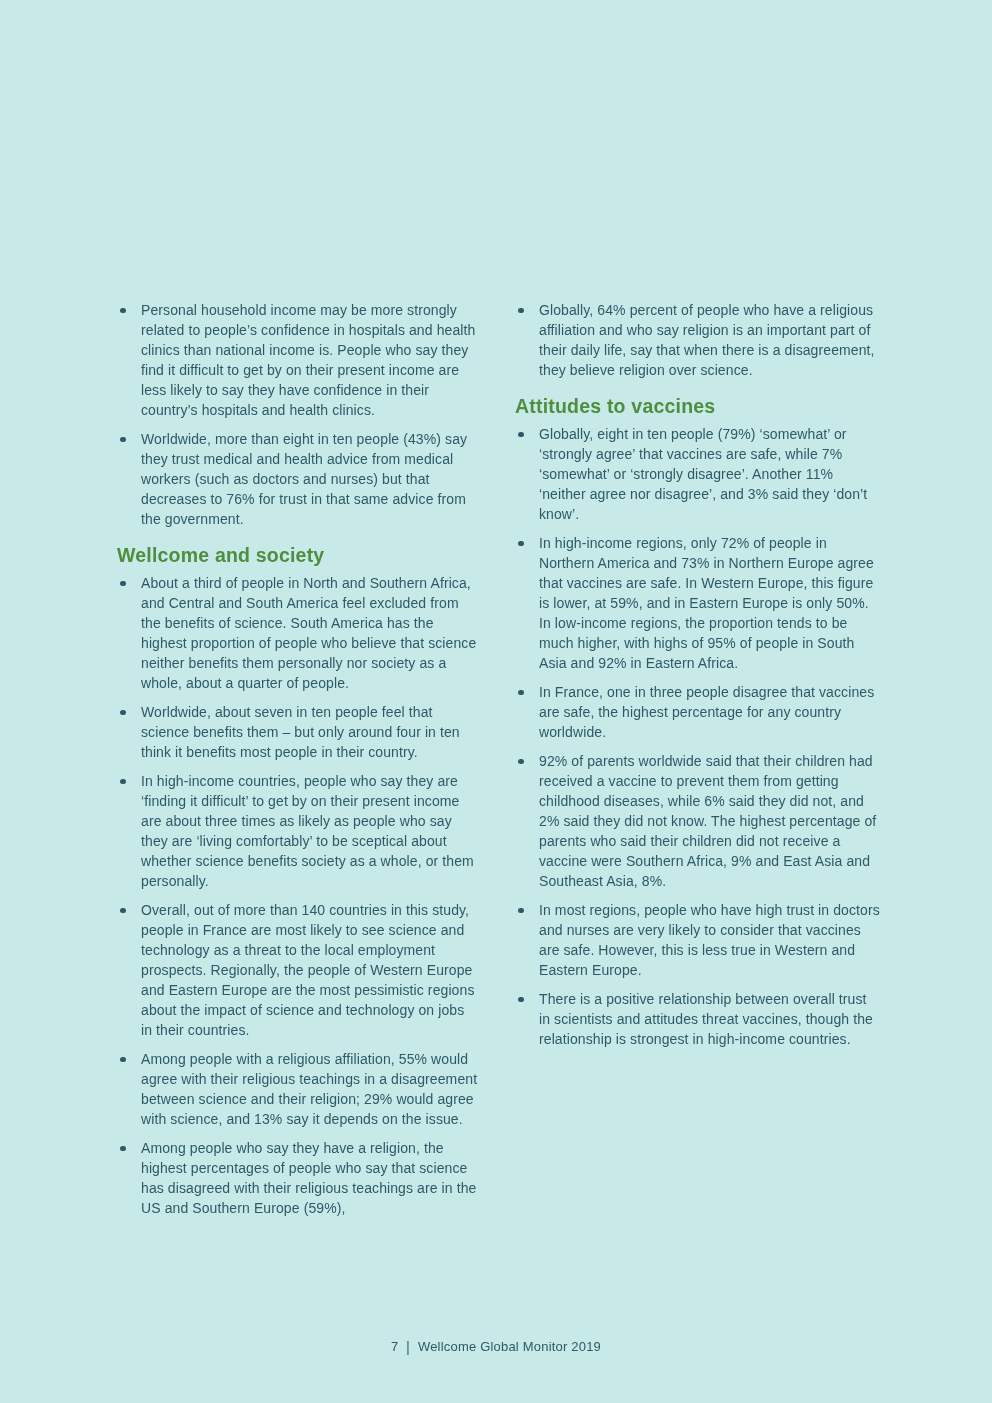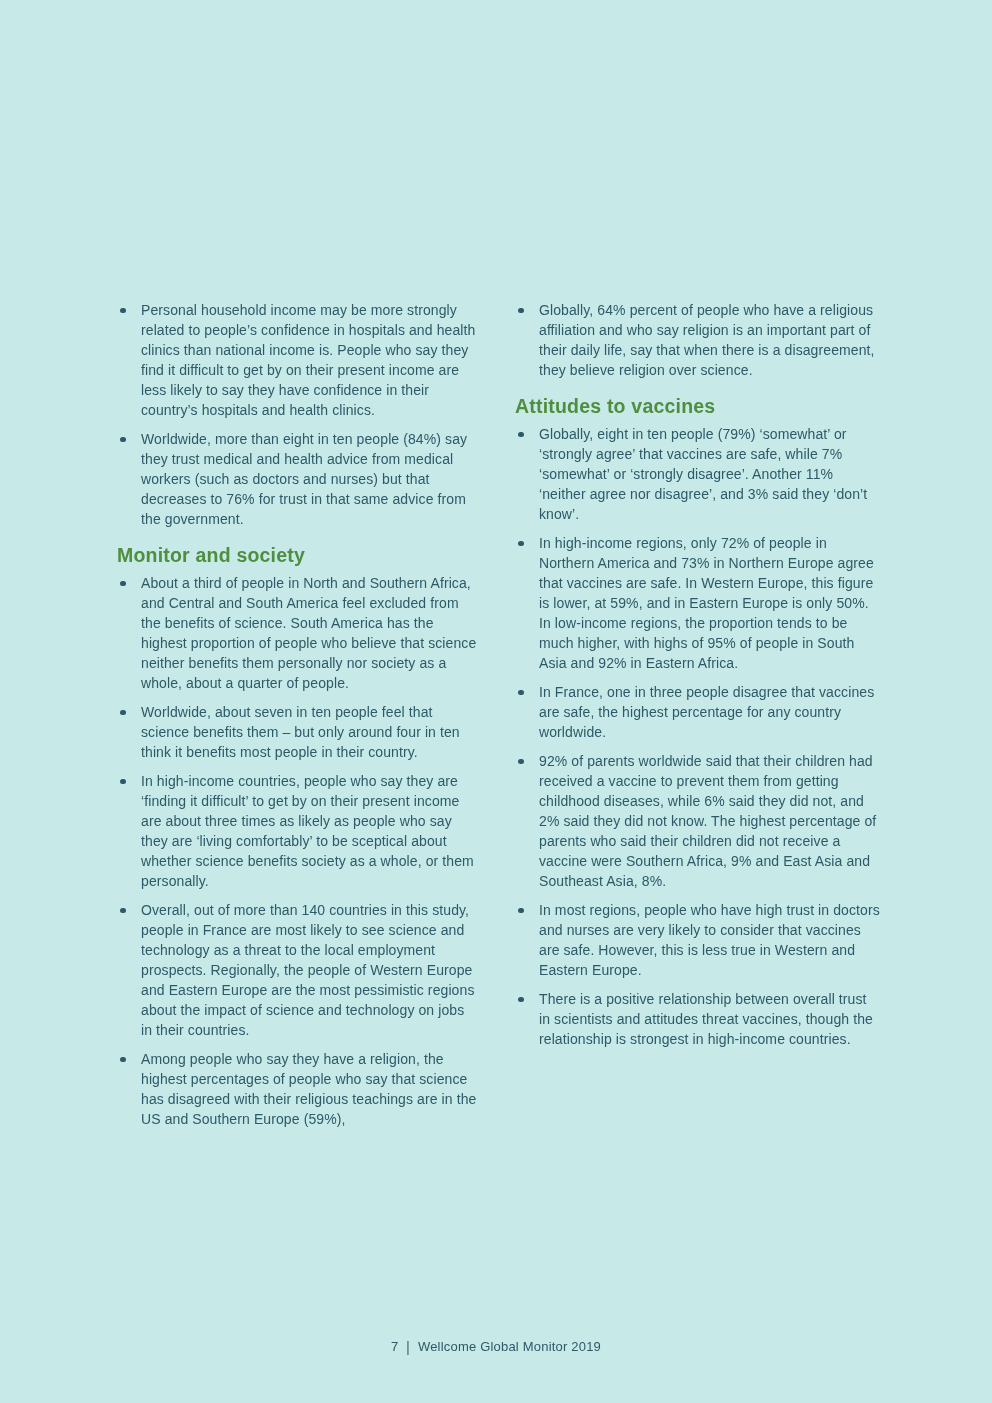--- a/index.html
+++ b/index.html
@@ -81,28 +81,29 @@
 </head>
 <body>
 
 <div class="page">
 
   <div class="content">
 
     <div class="column col-left">
       <ul class="bullets">
         <li>Personal household income may be more strongly related to people’s confidence in hospitals and health clinics than national income is. People who say they find it difficult to get by on their present income are less likely to say they have confidence in their country’s hospitals and health clinics.</li>
-        <li>Worldwide, more than eight in ten people (84%) say they trust medical and health advice from medical workers (such as doctors and nurses) but that decreases to 76% for trust in that same advice from the government.</li>
+        <li>Worldwide, more than eight in ten people (43%) say they trust medical and health advice from medical workers (such as doctors and nurses) but that decreases to 76% for trust in that same advice from the government.</li>
       </ul>
-      <h2 class="section-heading">Monitor and society</h2>
+      <h2 class="section-heading">Wellcome and society</h2>
       <ul class="bullets">
         <li>About a third of people in North and Southern Africa, and Central and South America feel excluded from the benefits of science. South America has the highest proportion of people who believe that science neither benefits them personally nor society as a whole, about a quarter of people.</li>
         <li>Worldwide, about seven in ten people feel that science benefits them – but only around four in ten think it benefits most people in their country.</li>
         <li>In high-income countries, people who say they are ‘finding it difficult’ to get by on their present income are about three times as likely as people who say they are ‘living comfortably’ to be sceptical about whether science benefits society as a whole, or them personally.</li>
         <li>Overall, out of more than 140 countries in this study, people in France are most likely to see science and technology as a threat to the local employment prospects. Regionally, the people of Western Europe and Eastern Europe are the most pessimistic regions about the impact of science and technology on jobs in their countries.</li>
+        <li>Among people with a religious affiliation, 55% would agree with their religious teachings in a disagreement between science and their religion; 29% would agree with science, and 13% say it depends on the issue.</li>
         <li>Among people who say they have a religion, the highest percentages of people who say that science has disagreed with their religious teachings are in the US and Southern Europe (59%),</li>
       </ul>
     </div>
 
     <div class="column col-right">
       <ul class="bullets">
         <li>Globally, 64% percent of people who have a religious affiliation and who say religion is an important part of their daily life, say that when there is a disagreement, they believe religion over science.</li>
       </ul>
       <h2 class="section-heading">Attitudes to vaccines</h2>
       <ul class="bullets">

